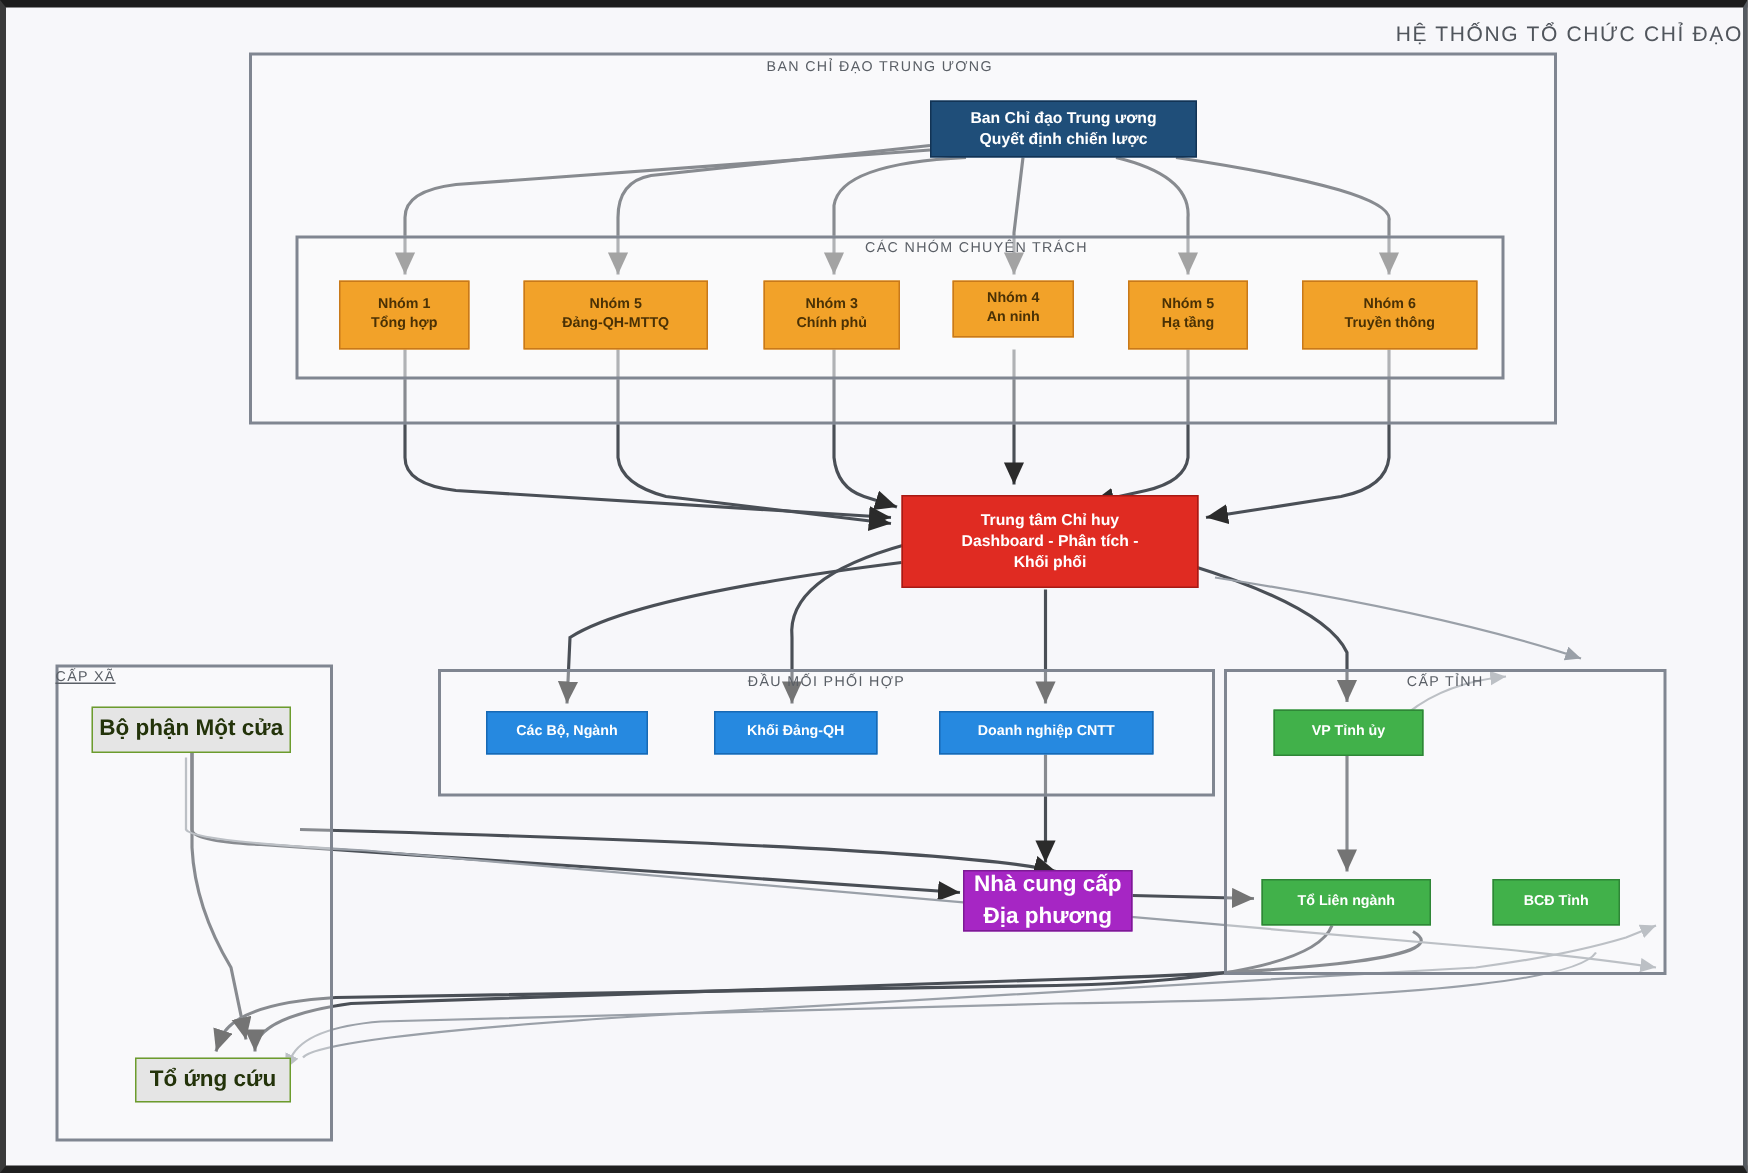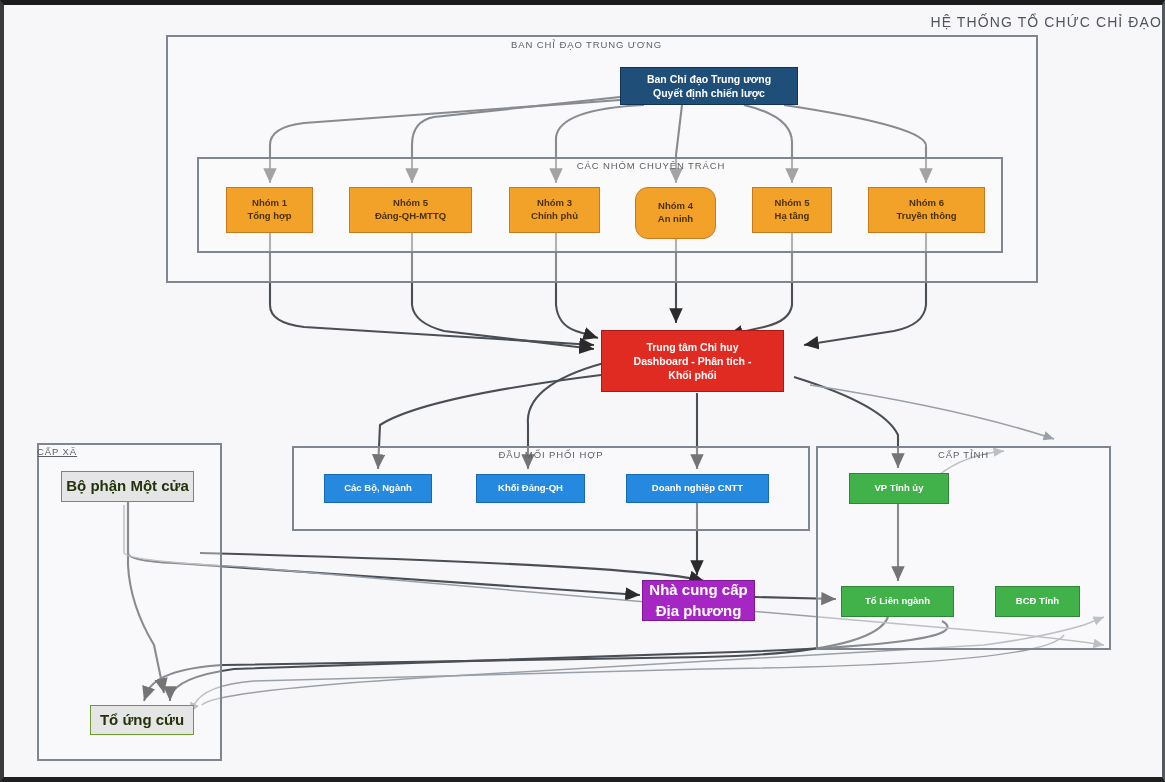--- a/index.html
+++ b/index.html
@@ -198,34 +198,34 @@
     <span class="l2">Tổng hợp</span>
   </div>
   <div class="node n-orange" style="left:345px;top:182px;width:123px;height:46px;">
     <span class="l1">Nhóm 5</span>
     <span class="l2">Đảng-QH-MTTQ</span>
   </div>
   <div class="node n-orange" style="left:505px;top:182px;width:91px;height:46px;">
     <span class="l1">Nhóm 3</span>
     <span class="l2">Chính phủ</span>
   </div>
-  <div class="node n-orange" style="left:631px;top:182px;width:81px;height:52px;border-radius:13px;">
+  <div class="node n-orange" style="left:631px;top:182px;width:81px;height:38px;">
     <span class="l1">Nhóm 4</span>
     <span class="l2">An ninh</span>
   </div>
   <div class="node n-orange" style="left:748px;top:182px;width:80px;height:46px;">
     <span class="l1">Nhóm 5</span>
     <span class="l2">Hạ tầng</span>
   </div>
   <div class="node n-orange" style="left:864px;top:182px;width:117px;height:46px;">
     <span class="l1">Nhóm 6</span>
     <span class="l2">Truyền thông</span>
   </div>
 
-  <div class="node n-red" style="left:597px;top:325px;width:183px;height:62px;">
+  <div class="node n-red" style="left:597px;top:325px;width:198px;height:62px;">
     <span class="l1">Trung tâm Chỉ huy</span>
     <span class="l2">Dashboard - Phân tích -</span>
     <span class="l3">Khối phối</span>
   </div>
 
   <div class="node n-blue" style="left:320px;top:469px;width:108px;height:29px;">
     <span class="l1">Các Bộ, Ngành</span>
   </div>
   <div class="node n-blue" style="left:472px;top:469px;width:109px;height:29px;">
     <span class="l1">Khối Đảng-QH</span>

